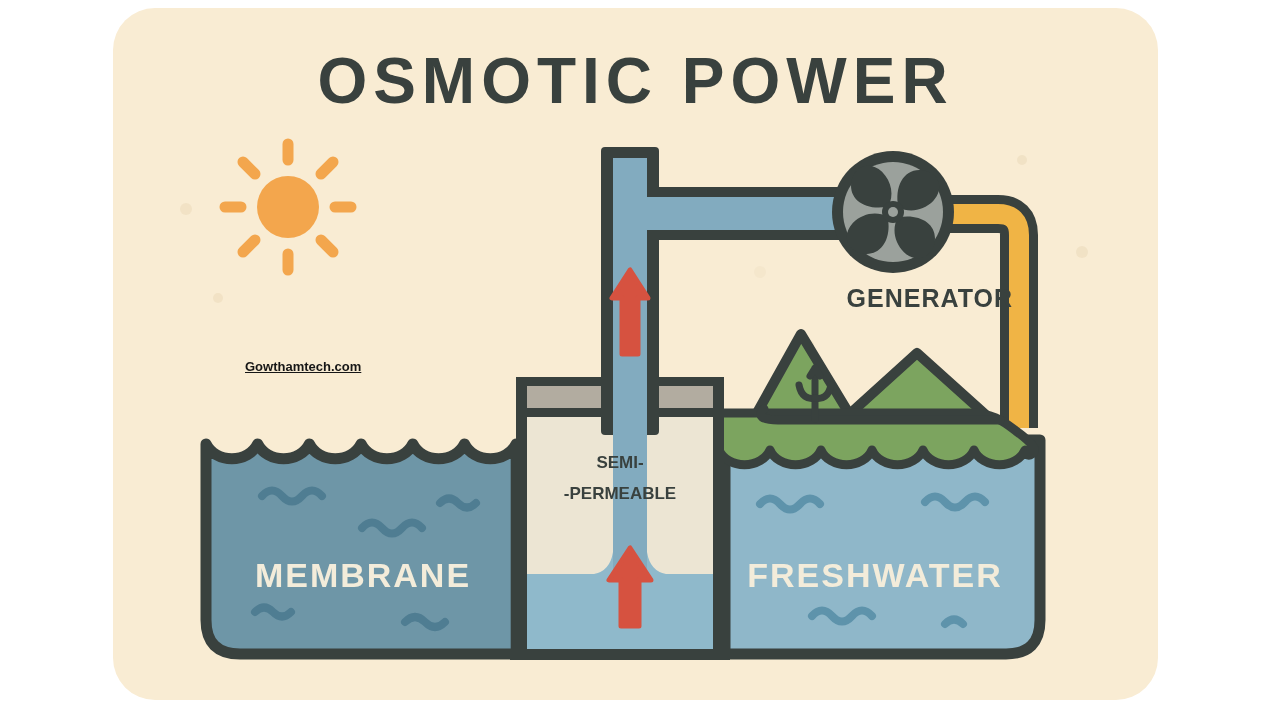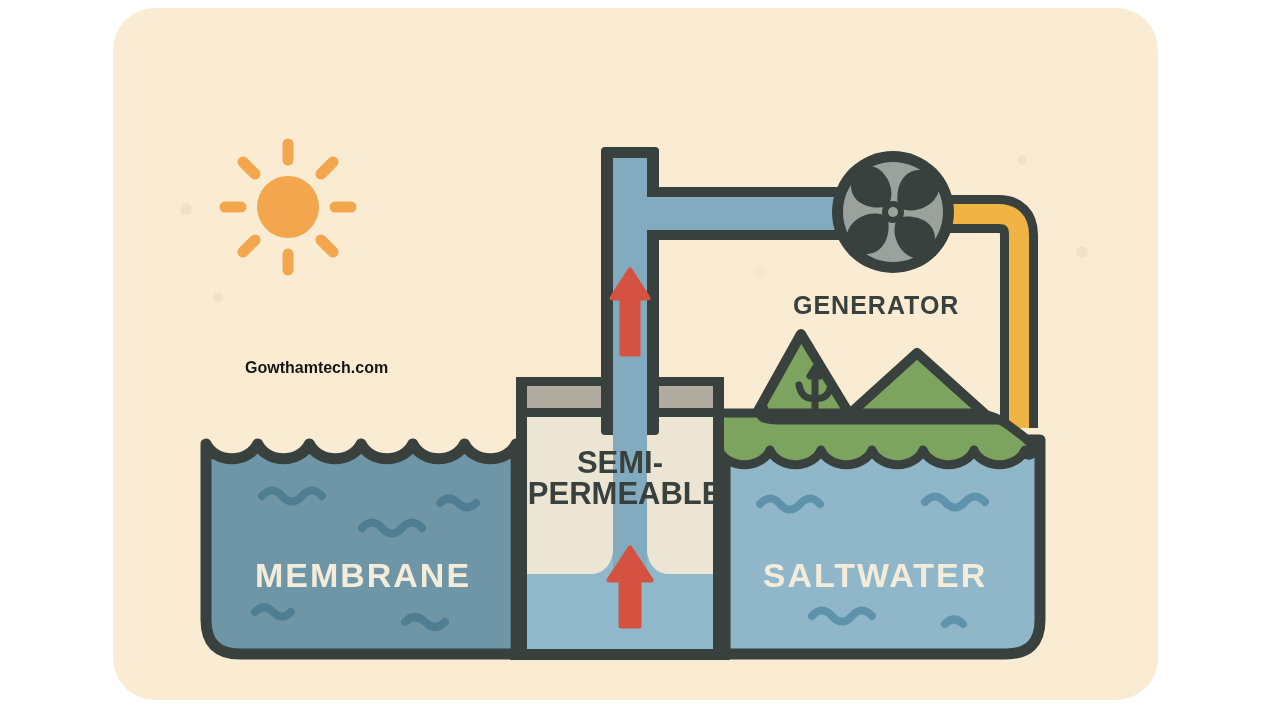--- a/index.html
+++ b/index.html
@@ -4,28 +4,28 @@
 <style>
   html,body{margin:0;padding:0;background:#ffffff;}
   .stage{position:relative;width:1280px;height:720px;overflow:hidden;
          font-family:"Liberation Sans", sans-serif;background:#ffffff;}
   .card{position:absolute;left:113px;top:8px;width:1045px;height:692px;
         background:#f9ecd3;border-radius:42px;z-index:0;}
   svg.diagram{position:absolute;left:0;top:0;width:1280px;height:720px;z-index:1;}
   .txt{position:absolute;z-index:2;color:#39413e;font-weight:800;}
   .page-title{left:113px;top:44px;width:1045px;text-align:center;
               font-size:64px;letter-spacing:6px;}
-  .watermark{left:245px;top:359px;font-size:16px;font-weight:700;color:#161616;letter-spacing:0px;}
-  .generator-label{left:793px;top:291px;width:220px;text-align:left;
+  .watermark{left:245px;top:359px;font-size:13px;font-weight:700;color:#161616;letter-spacing:0px;text-decoration:underline;}
+  .generator-label{left:793px;top:284px;width:220px;text-align:right;
                    font-size:25px;letter-spacing:1px;}
   .tank-label{width:260px;text-align:center;font-size:34px;letter-spacing:2px;color:#f3ecda;top:556px;}
   .salt-label{left:233px;}
   .fresh-label{left:745px;}
   .membrane-label{left:505px;top:447px;width:230px;text-align:center;
-                  font-size:31px;line-height:31px;letter-spacing:0px;}
+                  font-size:17px;line-height:31px;letter-spacing:0px;}
 </style>
 </head>
 <body>
 
 <div class="stage">
 
   <div class="card"></div>
 
   <svg class="diagram" viewBox="0 0 1280 720">
 
@@ -129,22 +129,23 @@
         <path transform="rotate(15)" d="M 4 -6 C -6 -26 0 -46 18 -48 C 34 -50 44 -36 36 -21 C 29 -9 16 -3 4 -6 Z"></path>
         <path transform="rotate(105)" d="M 4 -6 C -6 -26 0 -46 18 -48 C 34 -50 44 -36 36 -21 C 29 -9 16 -3 4 -6 Z"></path>
         <path transform="rotate(195)" d="M 4 -6 C -6 -26 0 -46 18 -48 C 34 -50 44 -36 36 -21 C 29 -9 16 -3 4 -6 Z"></path>
         <path transform="rotate(285)" d="M 4 -6 C -6 -26 0 -46 18 -48 C 34 -50 44 -36 36 -21 C 29 -9 16 -3 4 -6 Z"></path>
         <circle r="11" fill="#39413e"></circle>
         <circle r="5" fill="#9ba19c"></circle>
       </g>
     </g>
   </svg>
 
+  <div class="txt page-title">OSMOTIC POWER</div>
   <div class="txt watermark">Gowthamtech.com</div>
   <div class="txt generator-label">GENERATOR</div>
   <div class="txt tank-label salt-label">MEMBRANE</div>
-  <div class="txt tank-label fresh-label">SALTWATER</div>
+  <div class="txt tank-label fresh-label">FRESHWATER</div>
   <div class="txt membrane-label">
     <div>SEMI-</div>
     <div>-PERMEABLE</div>
   </div>
 
 </div>
 
 </body></html>

